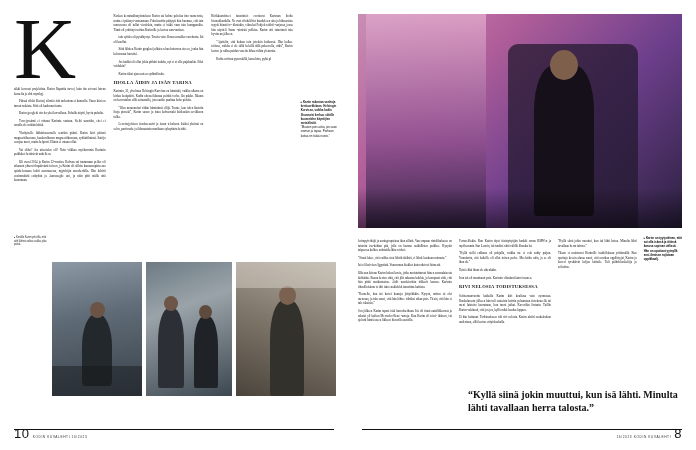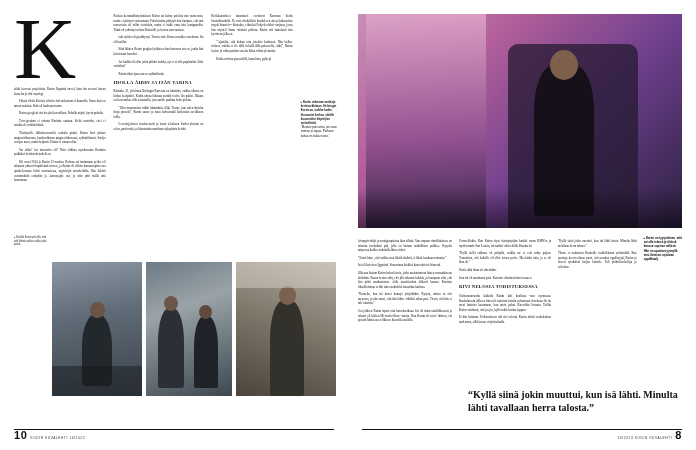--- a/index.html
+++ b/index.html
@@ -81,21 +81,21 @@
     text-align: left;
   }
 
   
   .folio {
     position: absolute; bottom: 9px;
     font-family: "Liberation Sans", sans-serif;
     font-size: 3.2px; letter-spacing: 0.6px; color: #333;
     display: flex; align-items: baseline; gap: 3px;
   }
-  .folio .num { font-size: 11px; font-weight: bold; color: #111; }
+  .folio .num { font-size: 13px; font-weight: normal; color: #111; }
   .folio-left { left: 14px; }
   .folio-right { right: 14px; }
   .rule {
     position: absolute; height: 0.6px; background: #111;
   }
   .rule-left { left: 14px; bottom: 20px; width: 320px; }
   .rule-right { right: 14px; bottom: 20px; width: 320px; }
 </style>
 </head>
 <body>

